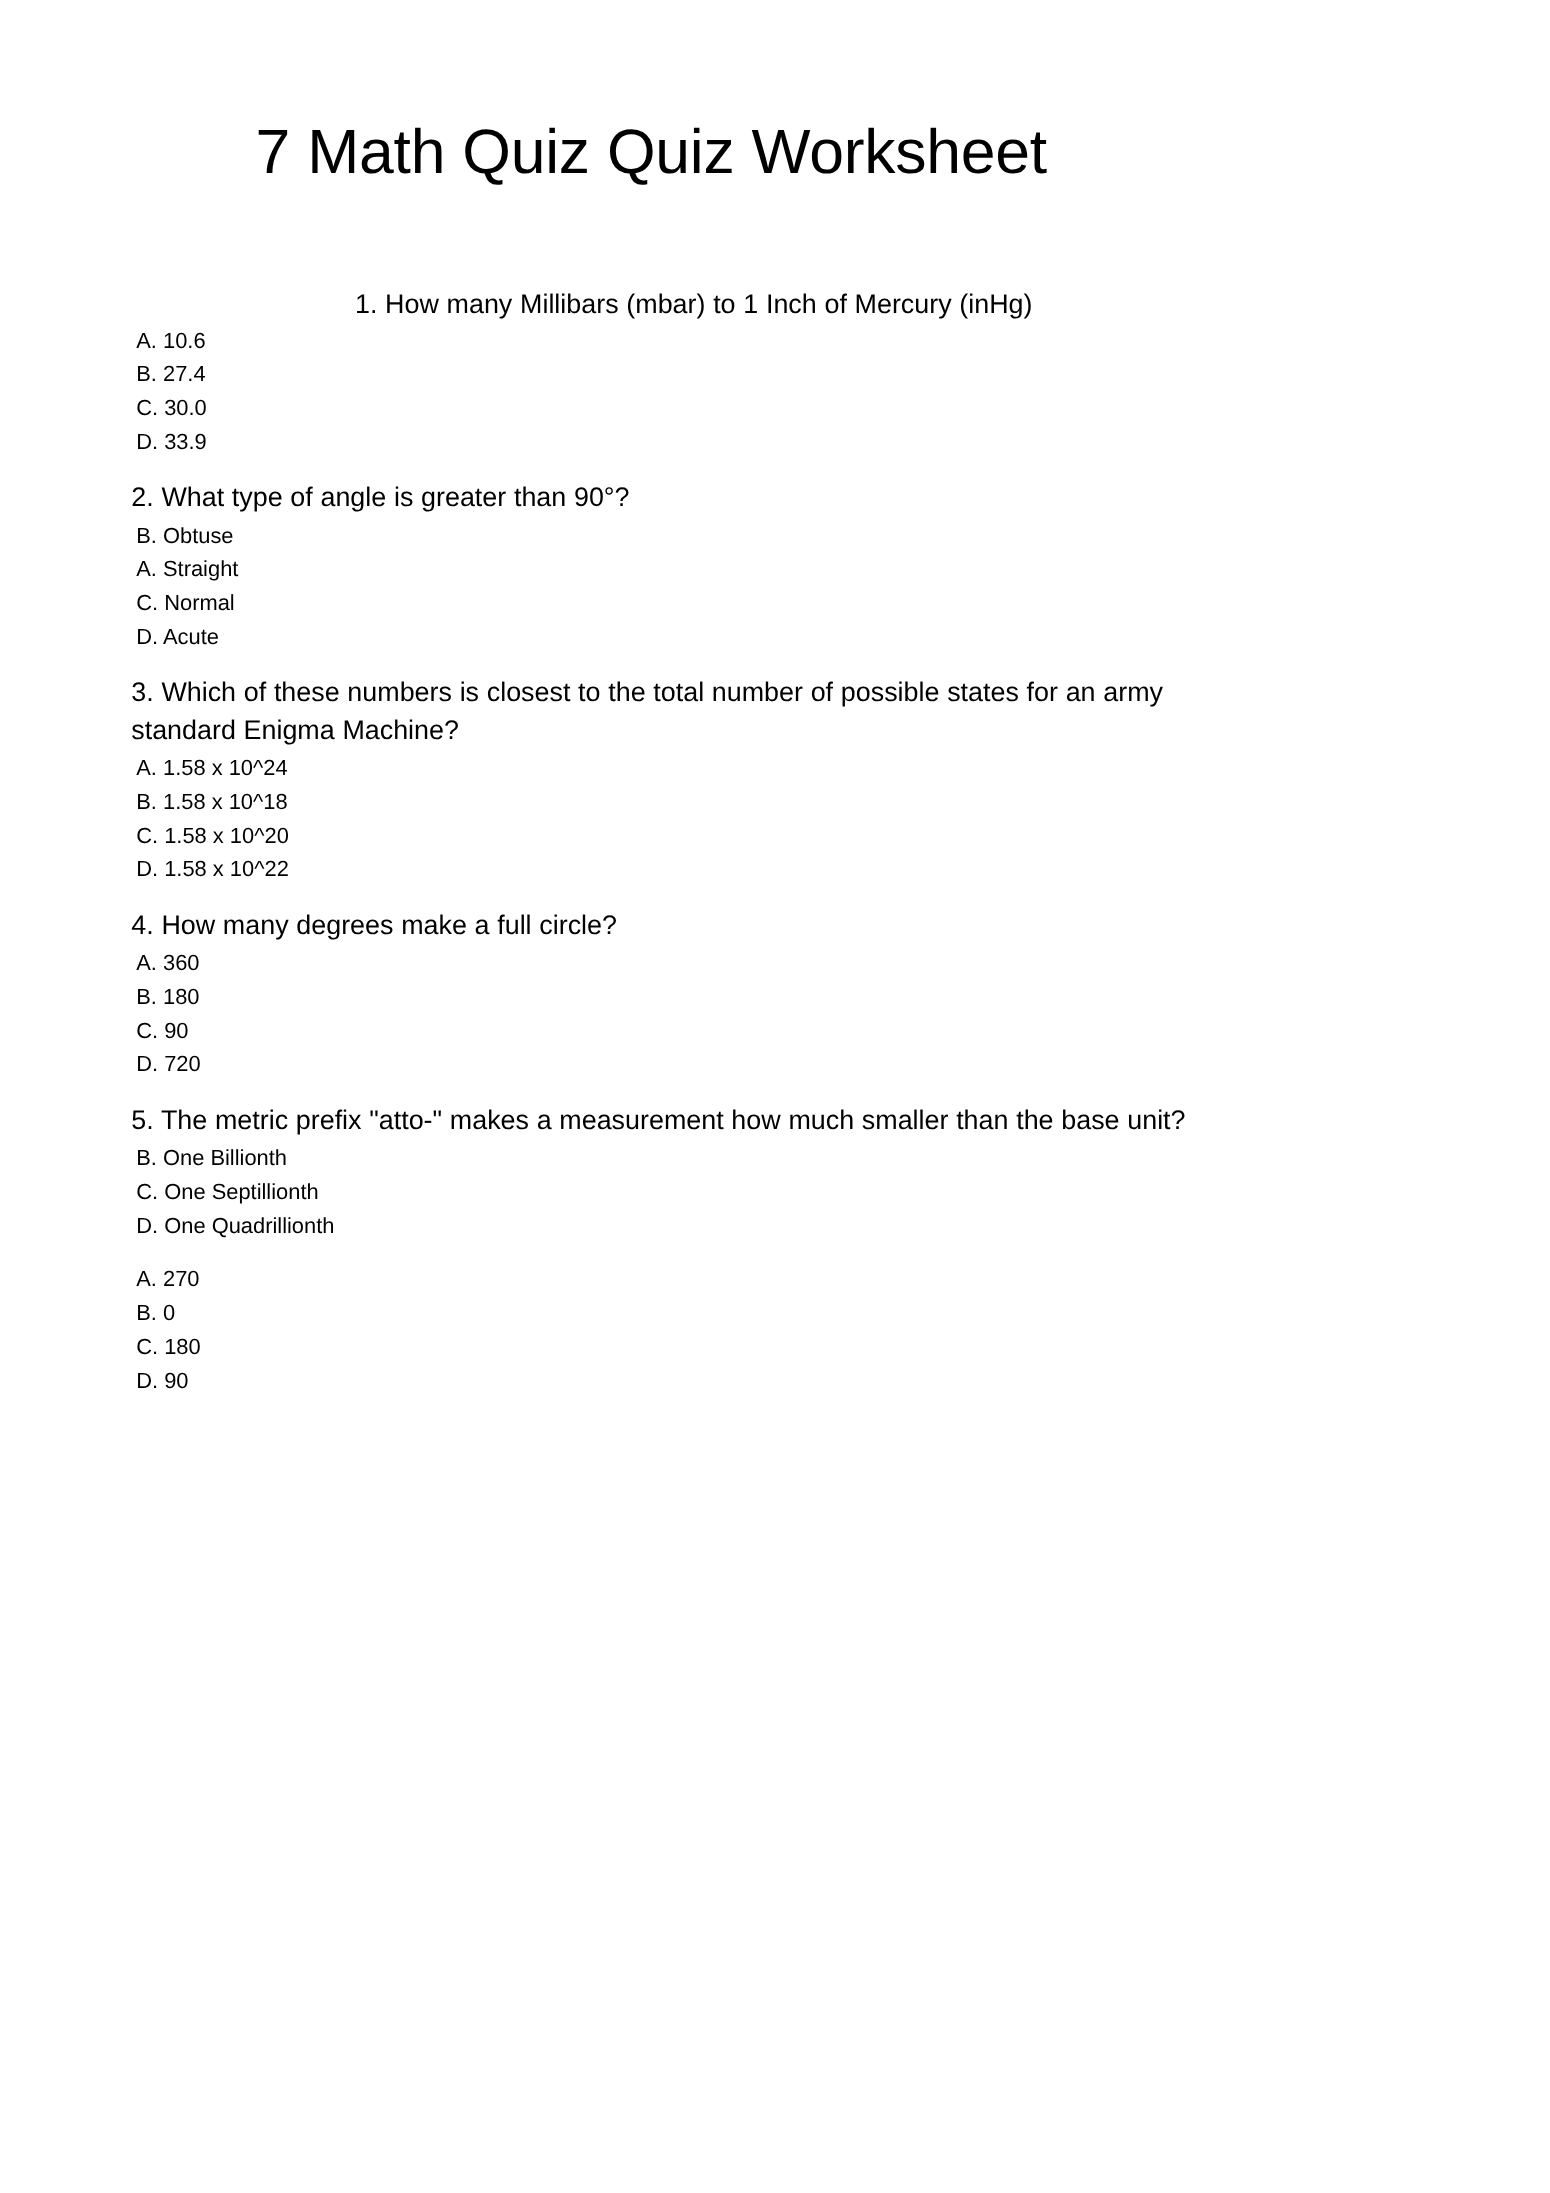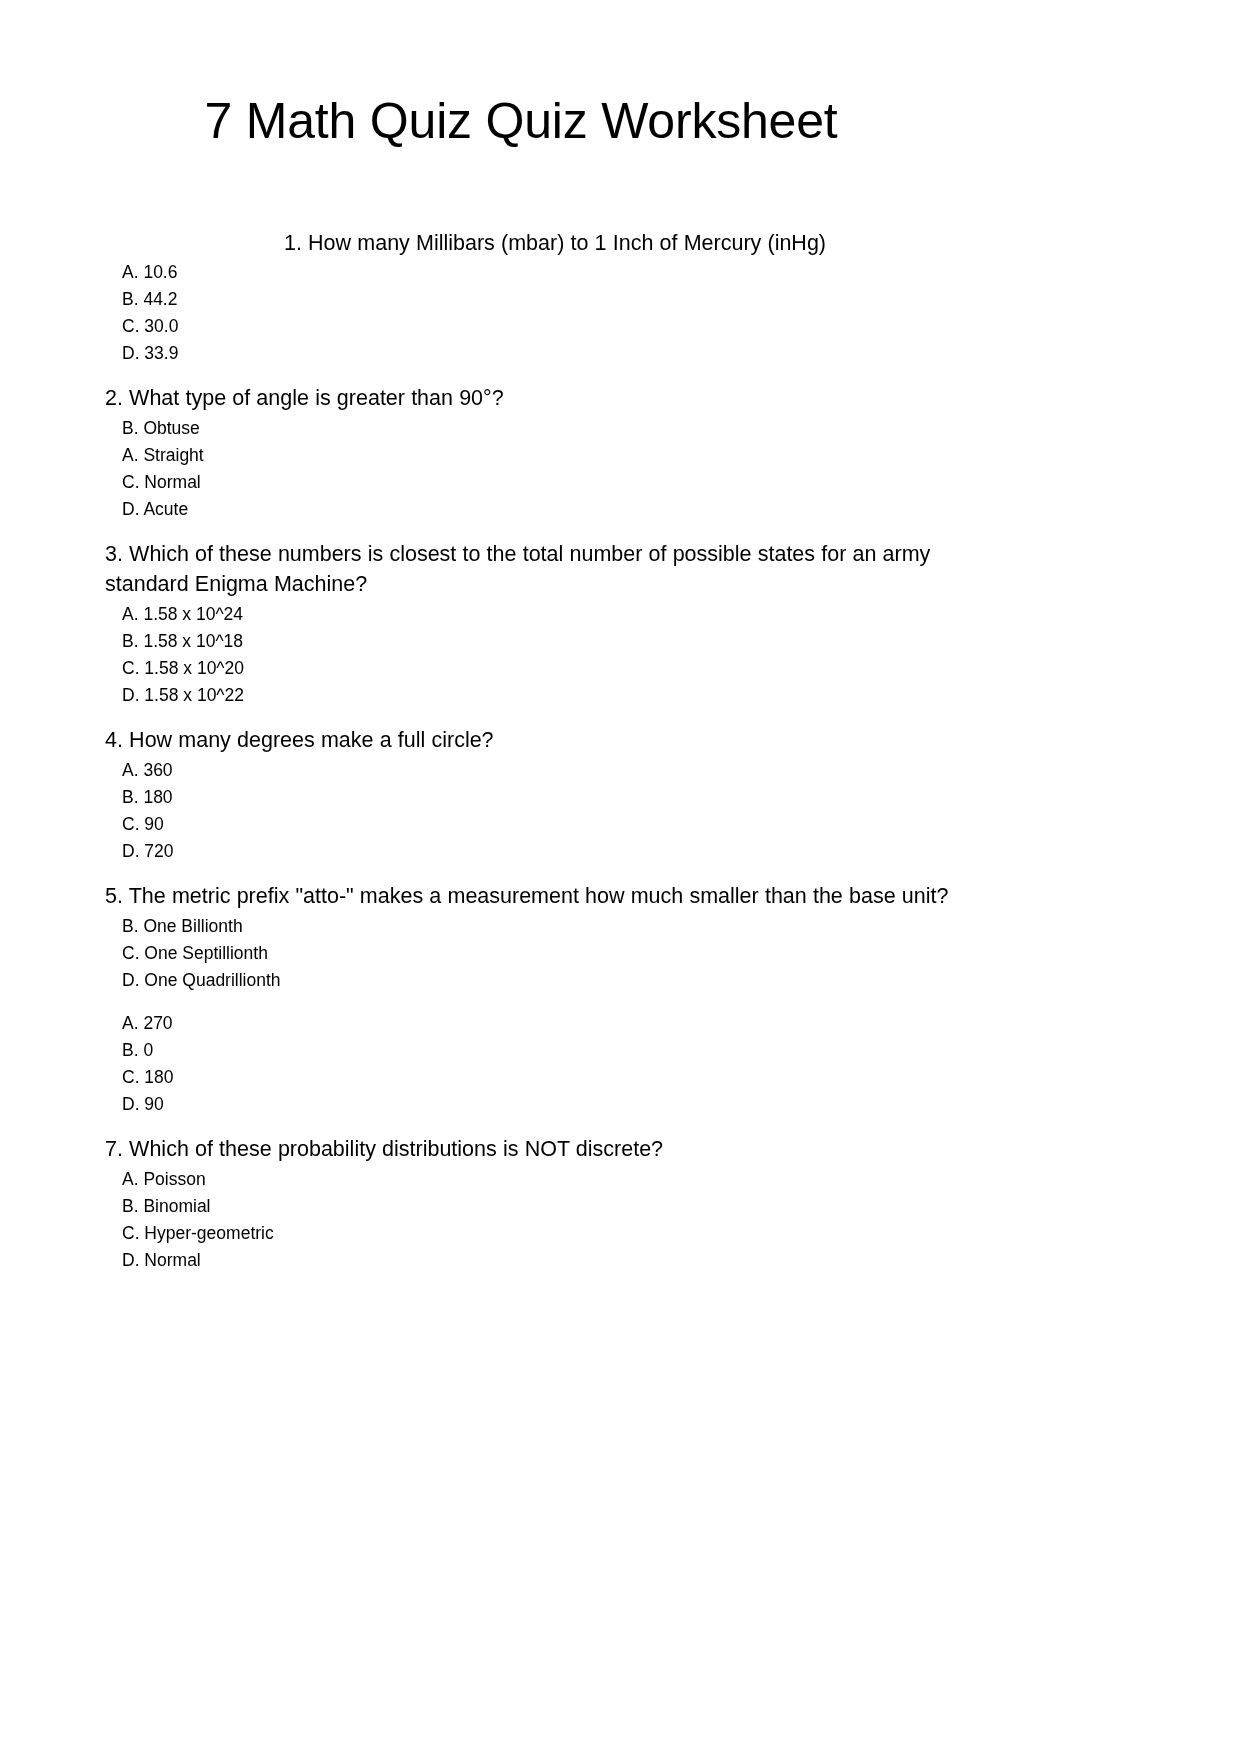--- a/index.html
+++ b/index.html
@@ -48,21 +48,21 @@
   .question-text {
     font-size: 21.5px;
     line-height: 30px;
     color: #000000;
     margin: 0 0 2px 0;
     text-align: left;
     word-spacing: 0.2px;
   }
   .options-list {
     list-style: none;
-    margin: 0 0 16px 17px;
+    margin: 0 0 16px 4px;
     padding: 0;
   }
   .option-item {
     font-size: 17.5px;
     line-height: 27px;
     color: #000000;
     white-space: nowrap;
   }
   .q1 .question-text { margin-bottom: 1px; text-align: center; }
 </style>
@@ -72,21 +72,21 @@
 <div class="page">
 
   <h1 class="worksheet-title">7 Math Quiz Quiz Worksheet</h1>
 
   <div class="quiz-body">
 
     <div class="question-block q1">
       <p class="question-text">1. How many Millibars (mbar) to 1 Inch of Mercury (inHg)</p>
       <ul class="options-list">
         <li class="option-item">A. 10.6</li>
-        <li class="option-item">B. 44.2</li>
+        <li class="option-item">B. 27.4</li>
         <li class="option-item">C. 30.0</li>
         <li class="option-item">D. 33.9</li>
       </ul>
     </div>
 
     <div class="question-block">
       <p class="question-text">2. What type of angle is greater than 90°?</p>
       <ul class="options-list">
         <li class="option-item">B. Obtuse</li>
         <li class="option-item">A. Straight</li>
@@ -126,24 +126,15 @@
 
     <div class="question-block">
       <ul class="options-list">
         <li class="option-item">A. 270</li>
         <li class="option-item">B. 0</li>
         <li class="option-item">C. 180</li>
         <li class="option-item">D. 90</li>
       </ul>
     </div>
 
-    <div class="question-block">
-      <p class="question-text">7. Which of these probability distributions is NOT discrete?</p>
-      <ul class="options-list">
-        <li class="option-item">A. Poisson</li>
-        <li class="option-item">B. Binomial</li>
-        <li class="option-item">C. Hyper-geometric</li>
-        <li class="option-item">D. Normal</li>
-      </ul>
-    </div>
 
   </div>
 </div>
 
 </body></html>

